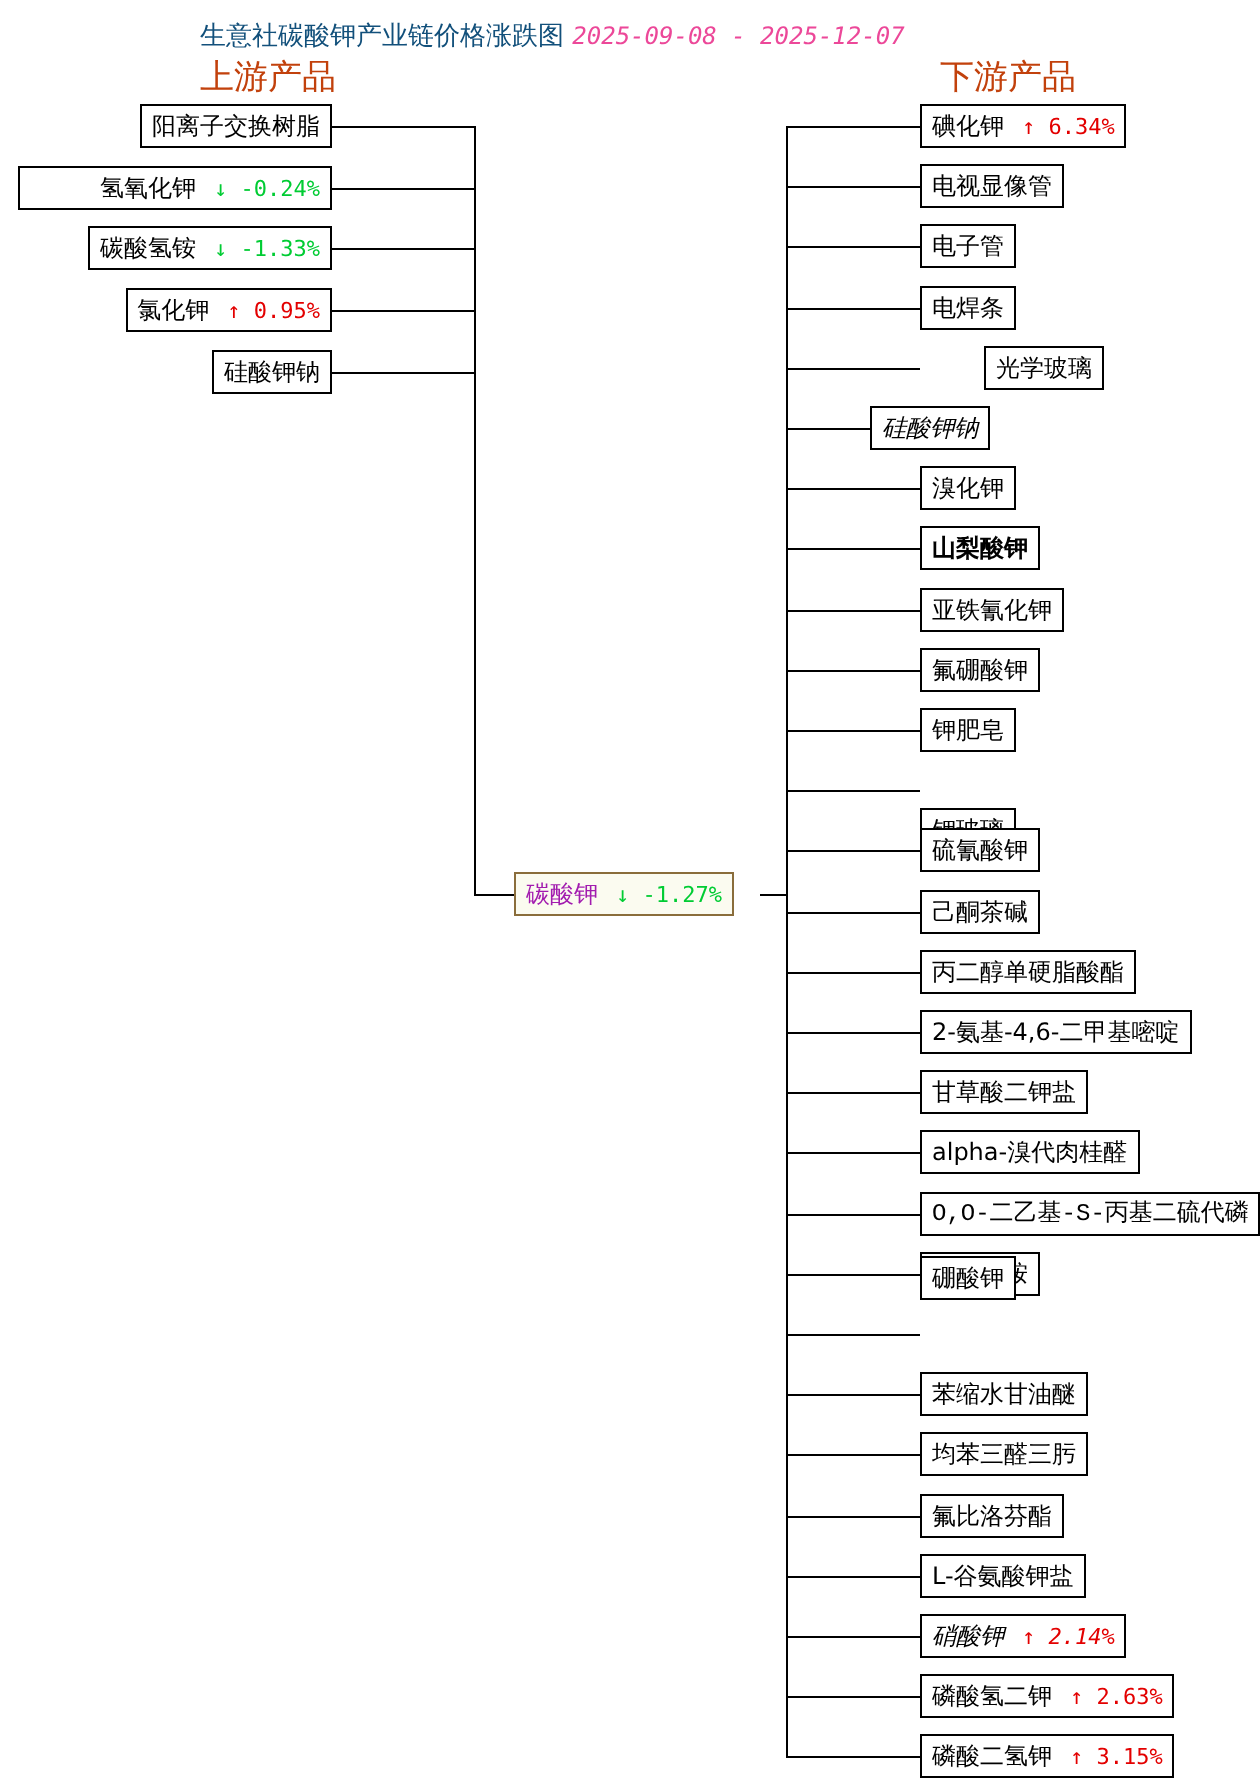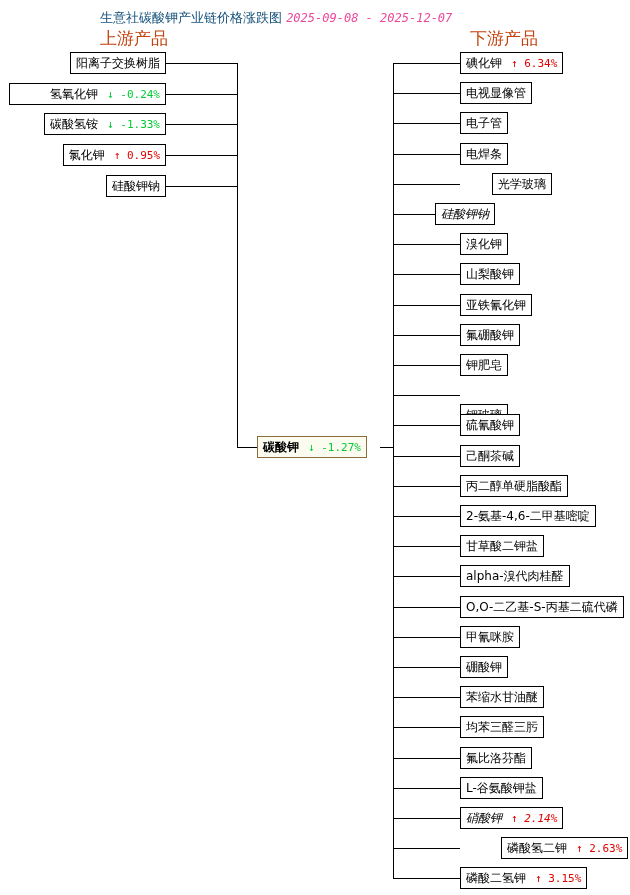--- a/index.html
+++ b/index.html
@@ -37,21 +37,21 @@
   .node .nm{display:inline-block;}
   .node .pct{display:inline-block;margin-left:9px;font-family:"DejaVu Sans Mono","Liberation Mono",monospace;font-size:11px;}
   .pct.up{color:#e30000;}
   .pct.down{color:#00cc33;}
 
   
   #center-node{
     border:1px solid #8a6d3b;
     background:#fbfbf0;
   }
-  #center-node .nm{color:#000000;font-weight:bold;}
+  #center-node .nm{color:#a21caf;}
 
   
   .ln{position:absolute;background:#000;}
   .ln.h{height:1px;}
   .ln.v{width:1px;}
 </style>
 </head>
 <body>
 
 <div id="stage">
@@ -110,36 +110,36 @@
       <div class="node" style="top: 144px; right: 464px;"><span class="nm">氯化钾</span><span class="pct up">↑ 0.95%</span></div>
       <div class="node" style="top: 175px; right: 464px;"><span class="nm">硅酸钾钠</span></div>
       <div class="node center" id="center-node" style="top: 436px; left: 257px;"><span class="nm">碳酸钾</span><span class="pct down">↓ -1.27%</span></div>
       <div class="node" style="top: 52px; left: 460px;"><span class="nm">碘化钾</span><span class="pct up">↑ 6.34%</span></div>
       <div class="node" style="top: 82px; left: 460px;"><span class="nm">电视显像管</span></div>
       <div class="node" style="top: 112px; left: 460px;"><span class="nm">电子管</span></div>
       <div class="node" style="top: 143px; left: 460px;"><span class="nm">电焊条</span></div>
       <div class="node" style="top: 173px; left: 460px; margin-left: 32px;"><span class="nm">光学玻璃</span></div>
       <div class="node" style="top: 203px; left: 435px; font-style: italic;"><span class="nm">硅酸钾钠</span></div>
       <div class="node" style="top: 233px; left: 460px;"><span class="nm">溴化钾</span></div>
-      <div class="node" style="top: 263px; left: 460px;"><span class="nm">山梨酸钾</span></div>
+      <div class="node" style="top: 263px; left: 460px; font-weight: bold;"><span class="nm">山梨酸钾</span></div>
       <div class="node" style="top: 294px; left: 460px;"><span class="nm">亚铁氰化钾</span></div>
       <div class="node" style="top: 324px; left: 460px;"><span class="nm">氟硼酸钾</span></div>
       <div class="node" style="top: 354px; left: 460px;"><span class="nm">钾肥皂</span></div>
       <div class="node" style="top: 384px; left: 460px; margin-top: 20px;"><span class="nm">钾玻璃</span></div>
       <div class="node" style="top: 414px; left: 460px;"><span class="nm">硫氰酸钾</span></div>
       <div class="node" style="top: 445px; left: 460px;"><span class="nm">己酮茶碱</span></div>
       <div class="node" style="top: 475px; left: 460px;"><span class="nm">丙二醇单硬脂酸酯</span></div>
       <div class="node" style="top: 505px; left: 460px;"><span class="nm">2-氨基-4,6-二甲基嘧啶</span></div>
       <div class="node" style="top: 535px; left: 460px;"><span class="nm">甘草酸二钾盐</span></div>
       <div class="node" style="top: 565px; left: 460px;"><span class="nm">alpha-溴代肉桂醛</span></div>
-      <div class="node" style="top: 596px; left: 460px;"><span class="nm">O,O-二乙基-S-丙基二硫代磷</span></div>
+      <div class="node" style="top: 596px; left: 460px; font-family: Liberation Mono, monospace;"><span class="nm">O,O-二乙基-S-丙基二硫代磷</span></div>
       <div class="node" style="top: 626px; left: 460px;"><span class="nm">甲氰咪胺</span></div>
-      <div class="node" style="top: 656px; left: 460px;"><span class="nm">硼酸钾</span></div>
+      <div class="node" style="top: 628px; left: 460px;"><span class="nm">硼酸钾</span></div>
       <div class="node" style="top: 686px; left: 460px;"><span class="nm">苯缩水甘油醚</span></div>
       <div class="node" style="top: 716px; left: 460px;"><span class="nm">均苯三醛三肟</span></div>
       <div class="node" style="top: 747px; left: 460px;"><span class="nm">氟比洛芬酯</span></div>
       <div class="node" style="top: 777px; left: 460px;"><span class="nm">L-谷氨酸钾盐</span></div>
       <div class="node" style="top: 807px; left: 460px; font-style: italic;"><span class="nm">硝酸钾</span><span class="pct up">↑ 2.14%</span></div>
-      <div class="node" style="top: 837px; left: 460px; margin-left: 41px;"><span class="nm">磷酸氢二钾</span><span class="pct up">↑ 2.63%</span></div>
+      <div class="node" style="top: 837px; left: 460px;"><span class="nm">磷酸氢二钾</span><span class="pct up">↑ 2.63%</span></div>
       <div class="node" style="top: 867px; left: 460px;"><span class="nm">磷酸二氢钾</span><span class="pct up">↑ 3.15%</span></div>
     </div>
 
 </div>
 
 </body></html>

